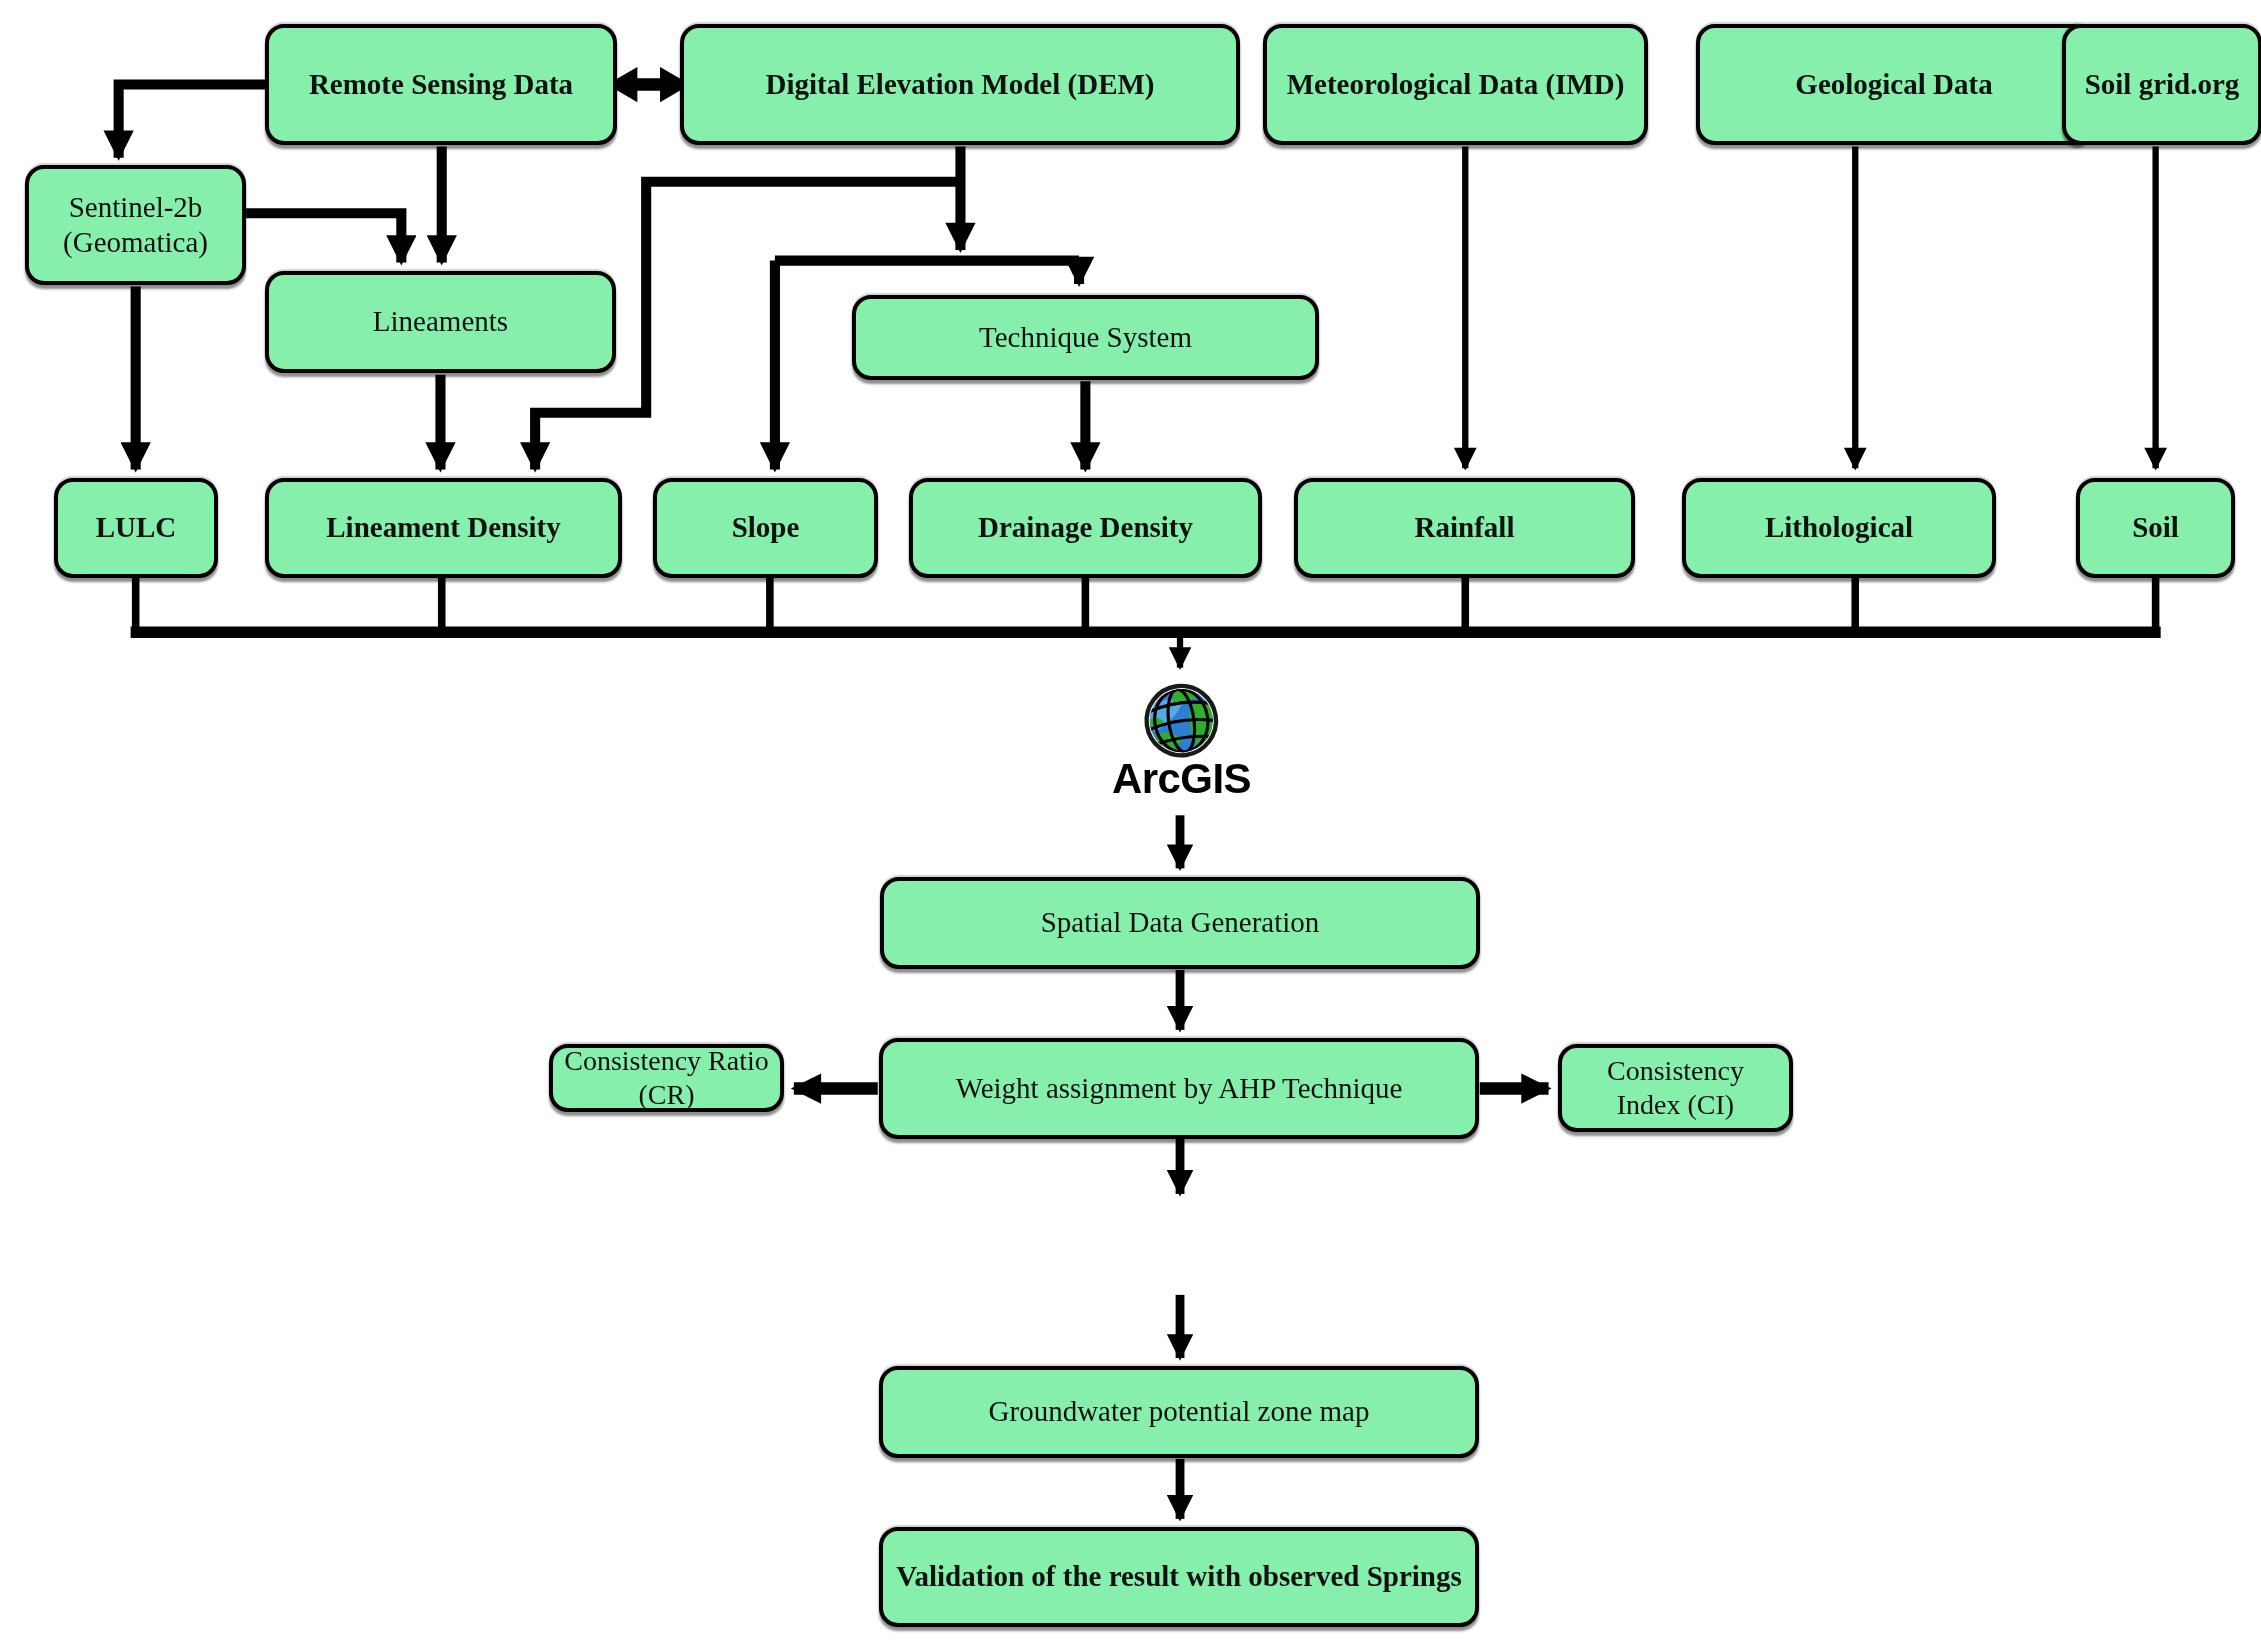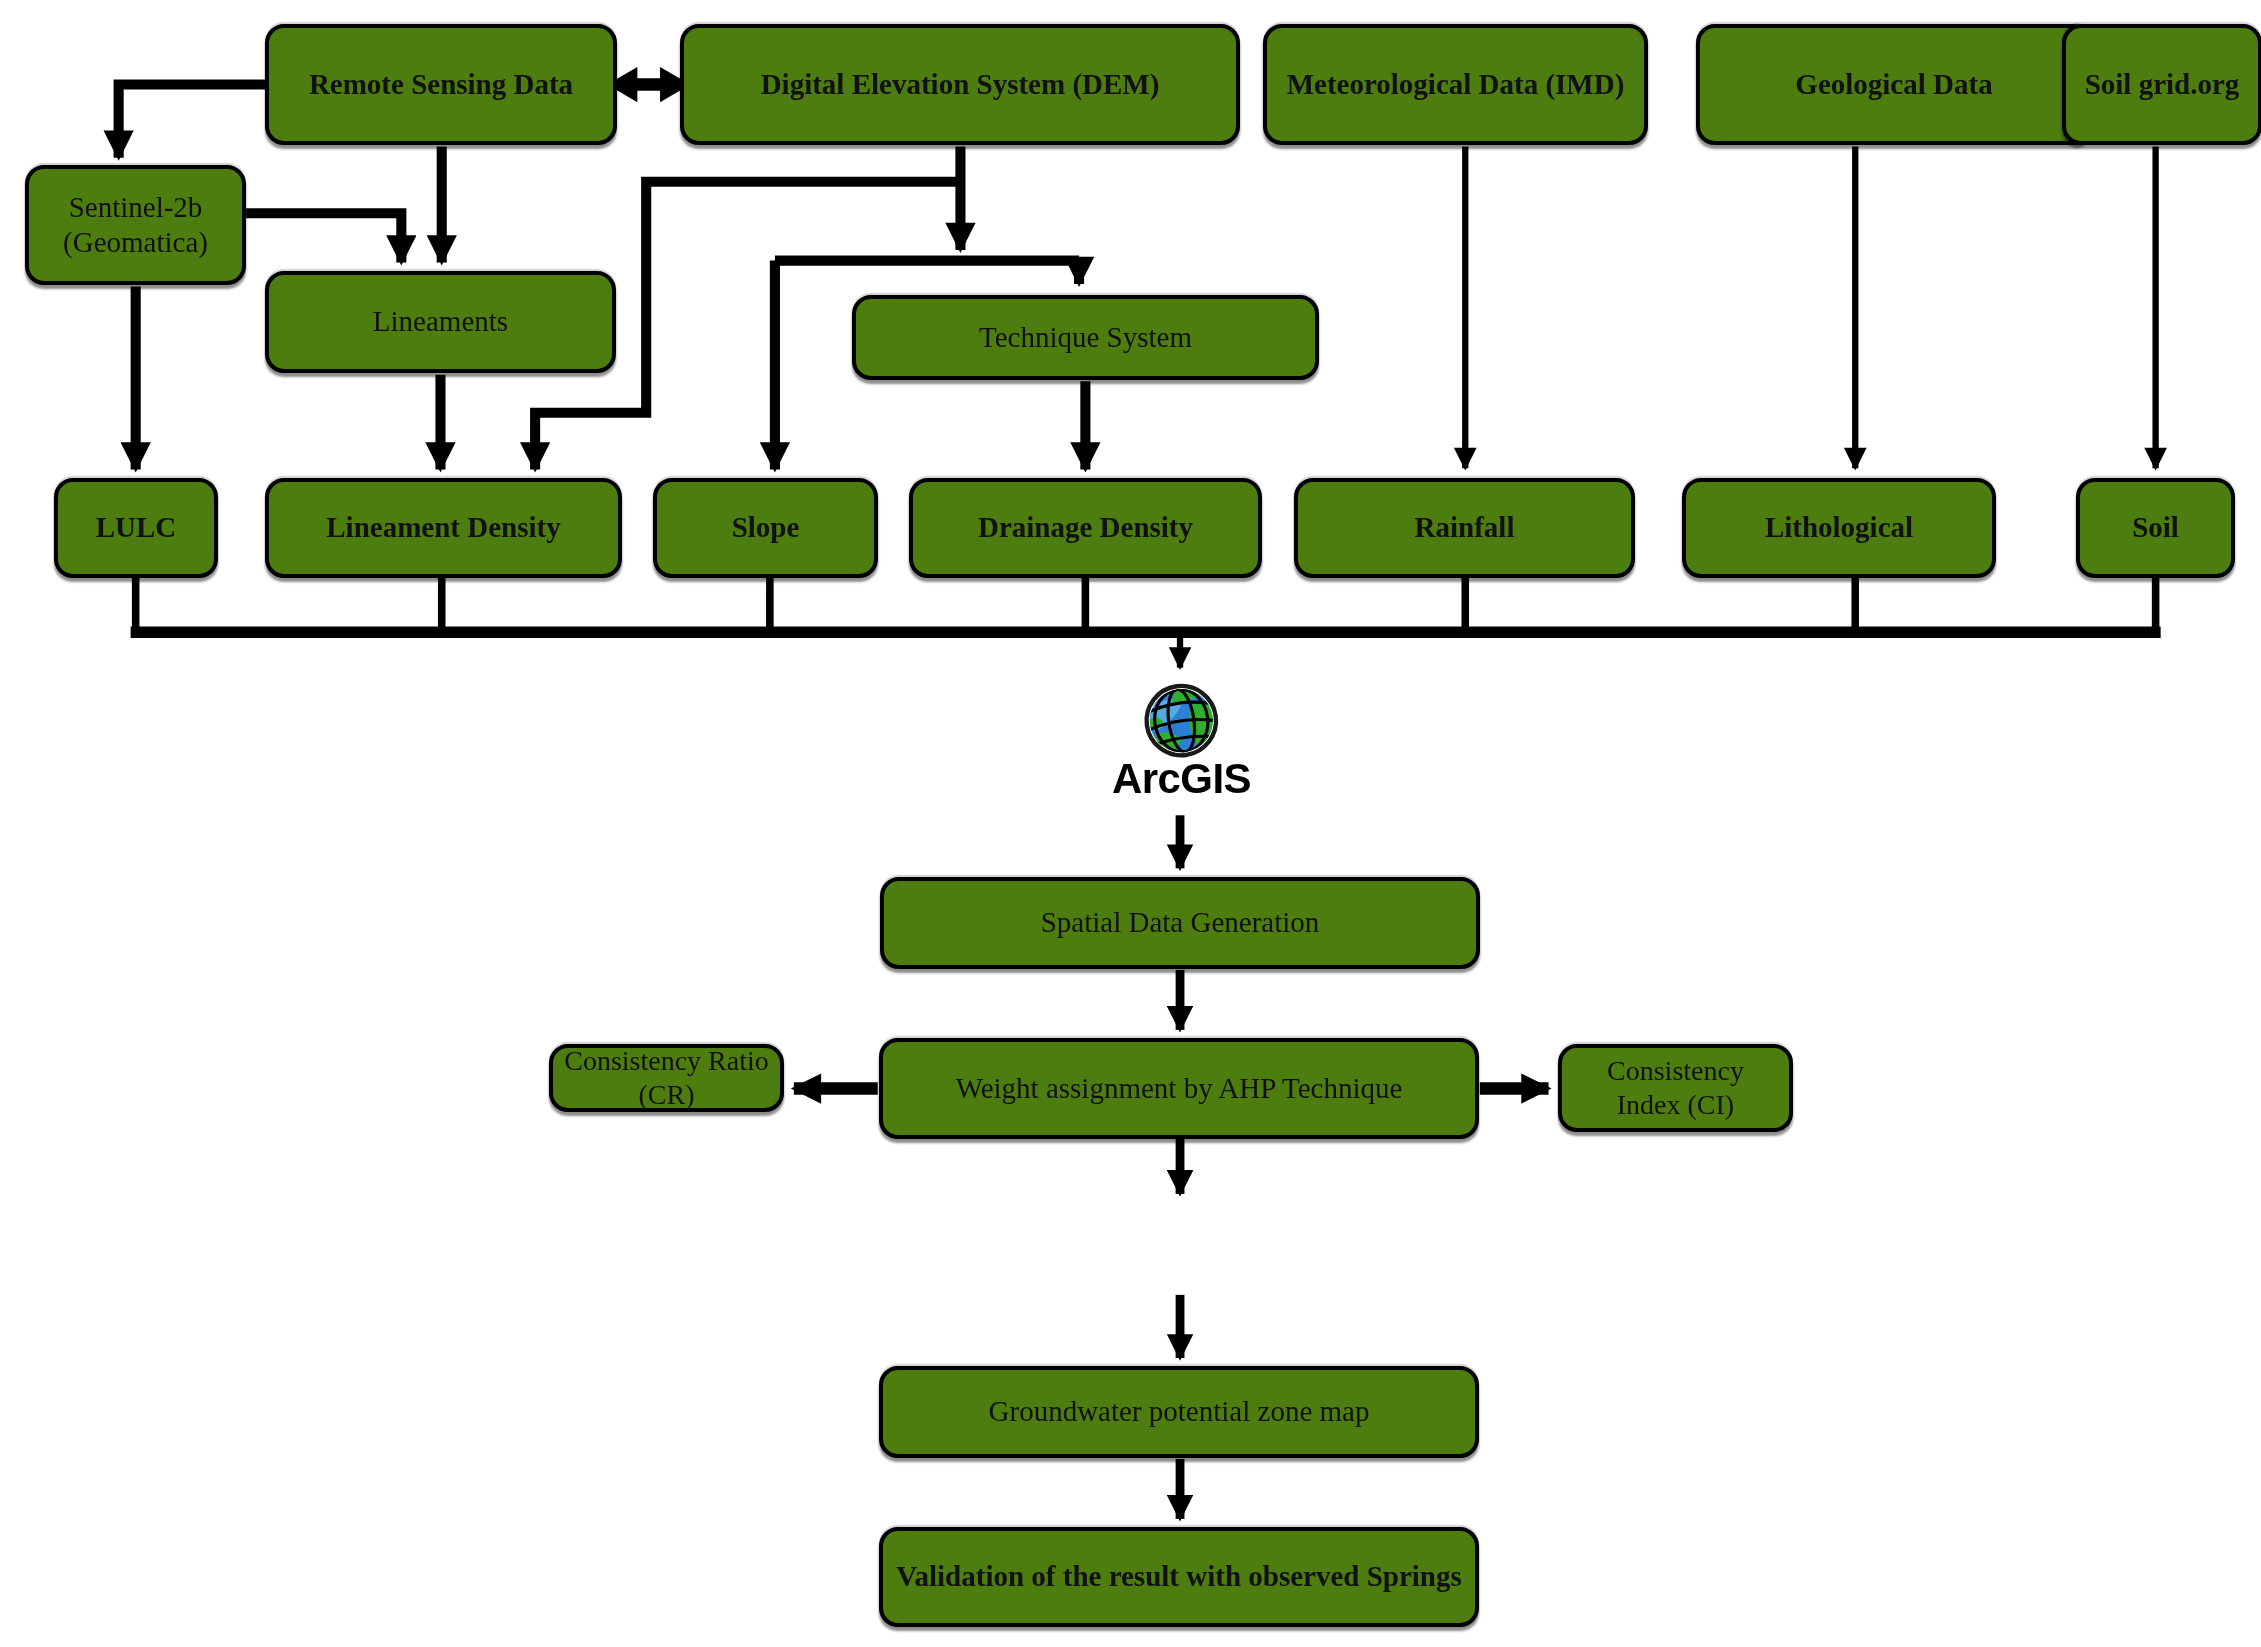--- a/index.html
+++ b/index.html
@@ -1,20 +1,20 @@
 <!DOCTYPE html>
 <html style="font-size:10px"><head>
 <meta charset="utf-8">
 <style>
   html,body{margin:0;padding:0;background:#ffffff;}
   #stage{position:relative;width:2261px;height:1647px;background:#ffffff;overflow:hidden;
          font-family:"Liberation Serif", serif;}
   #connectors{position:absolute;left:0;top:0;width:2261px;height:1647px;}
   .node{position:absolute;display:flex;align-items:center;justify-content:center;text-align:center;
-        background:#4d7c0f;border:4.4px solid #000;border-radius:19px;box-sizing:border-box;
+        background:#86efac;border:4.4px solid #000;border-radius:19px;box-sizing:border-box;
         color:#111;font-size:29px;line-height:1.22;padding:2.5px 10px;
         box-shadow:0 4.4px 2.5px -0.6px rgba(0,0,0,.45), 0 -1.3px 1.3px rgba(0,0,0,.18);}
   .b{font-weight:bold;}
   .conn{stroke:#000;fill:none;}
   .hv{stroke-width:16;}
   .thin{stroke-width:10;}
   .mid{stroke-width:14;}
   .busv{stroke-width:12;}
   .bus{stroke-width:18;}
   .harr{stroke-width:20;}
@@ -94,21 +94,21 @@
     <path class="conn mid" d="M1870 1292 V1376" marker-end="url(#ahm)"></path>
     <path class="conn mid" d="M1870 1537 V1632" marker-end="url(#ahm)"></path>
     <path class="conn harr" d="M1391 1725 H1258" marker-end="url(#ahb)"></path>
     <path class="conn harr" d="M2345 1725 H2454" marker-end="url(#ahb)"></path>
     <path class="conn mid" d="M1870 1804 V1892" marker-end="url(#ahm)"></path>
     <path class="conn mid" d="M1870 2052 V2152" marker-end="url(#ahm)"></path>
     <path class="conn mid" d="M1870 2312 V2407" marker-end="url(#ahm)"></path>
   </svg>
 
   <div class="node b" style="left:265px;top:24px;width:352px;height:121px">Remote Sensing Data</div>
-  <div class="node b" style="left:680px;top:24px;width:560px;height:121px">Digital Elevation System (DEM)</div>
+  <div class="node b" style="left:680px;top:24px;width:560px;height:121px">Digital Elevation Model (DEM)</div>
   <div class="node b" style="left:1263px;top:24px;width:385px;height:121px">Meteorological Data (IMD)</div>
   <div class="node b" style="left:1696px;top:24px;width:396px;height:121px">Geological Data</div>
   <div class="node b" style="left:2062px;top:24px;width:200px;height:121px">Soil grid.org</div>
 
   <div class="node" style="left:25px;top:165px;width:221px;height:120px">Sentinel-2b (Geomatica)</div>
   <div class="node" style="left:265px;top:271px;width:351px;height:102px">Lineaments</div>
   <div class="node" style="left:852px;top:295px;width:467px;height:85px">Technique System</div>
 
   <div class="node b" style="left:54px;top:478px;width:164px;height:100px">LULC</div>
   <div class="node b" style="left:265px;top:478px;width:357px;height:100px">Lineament Density</div>

